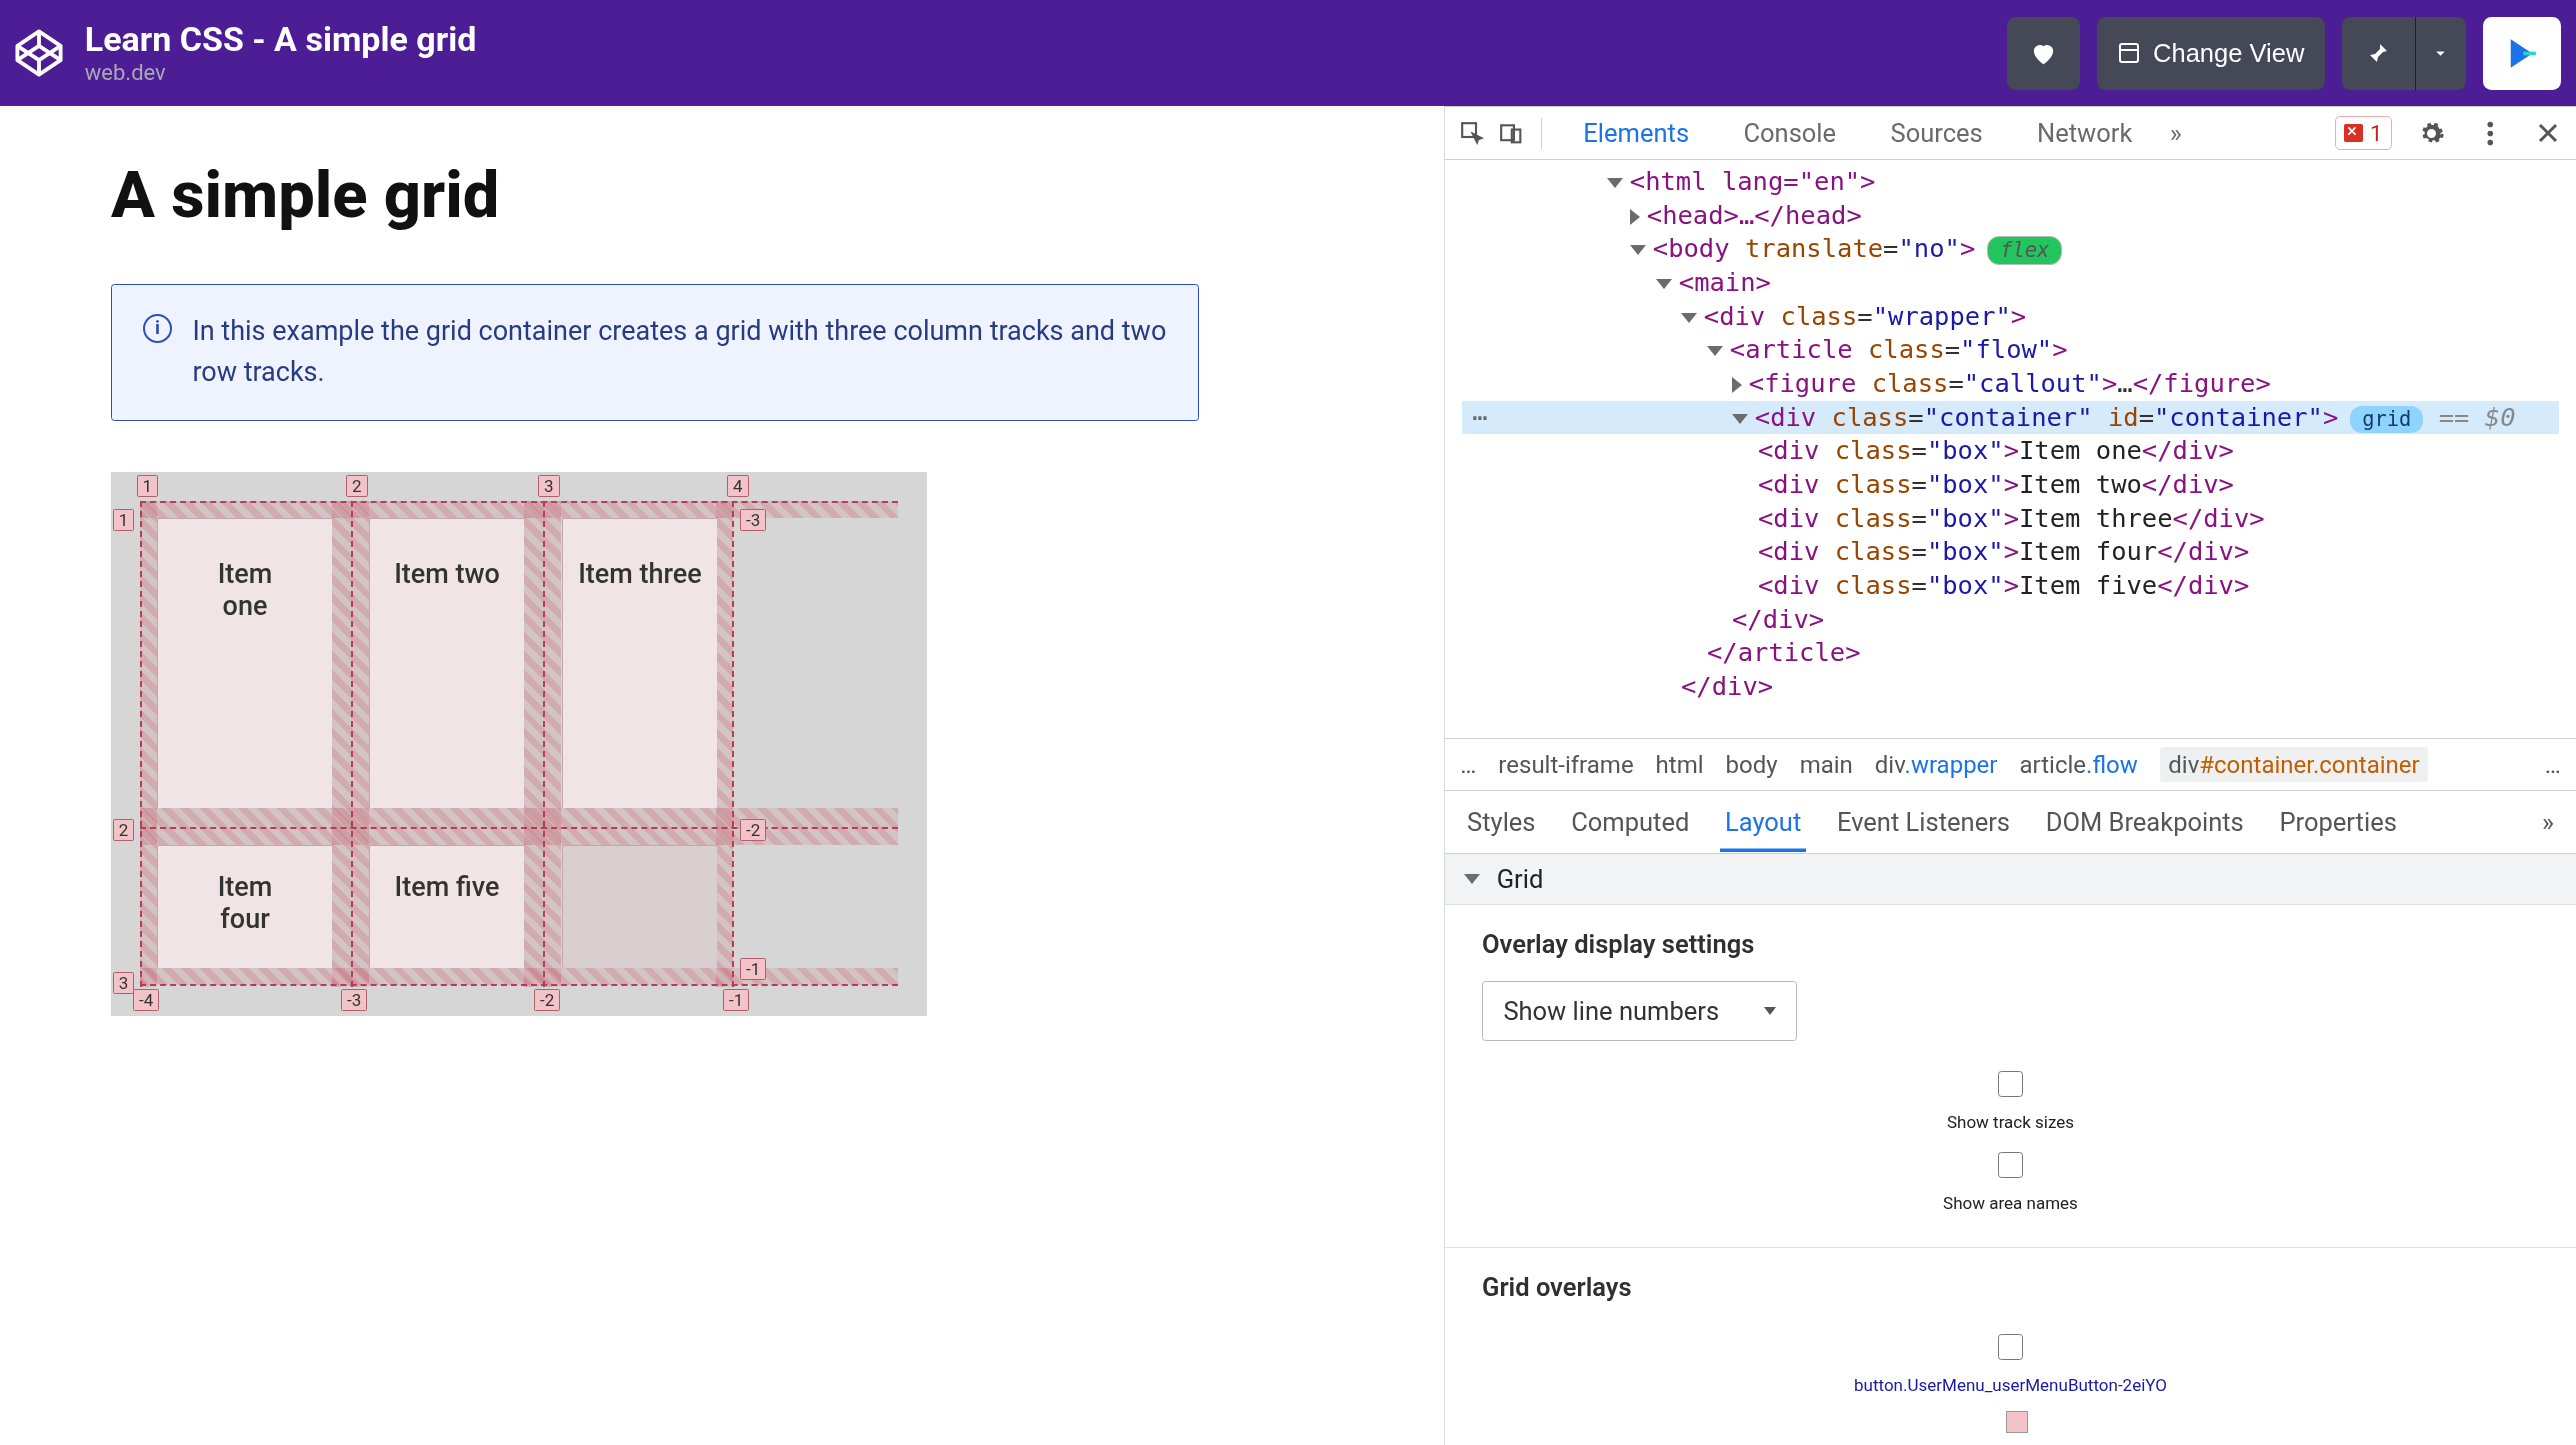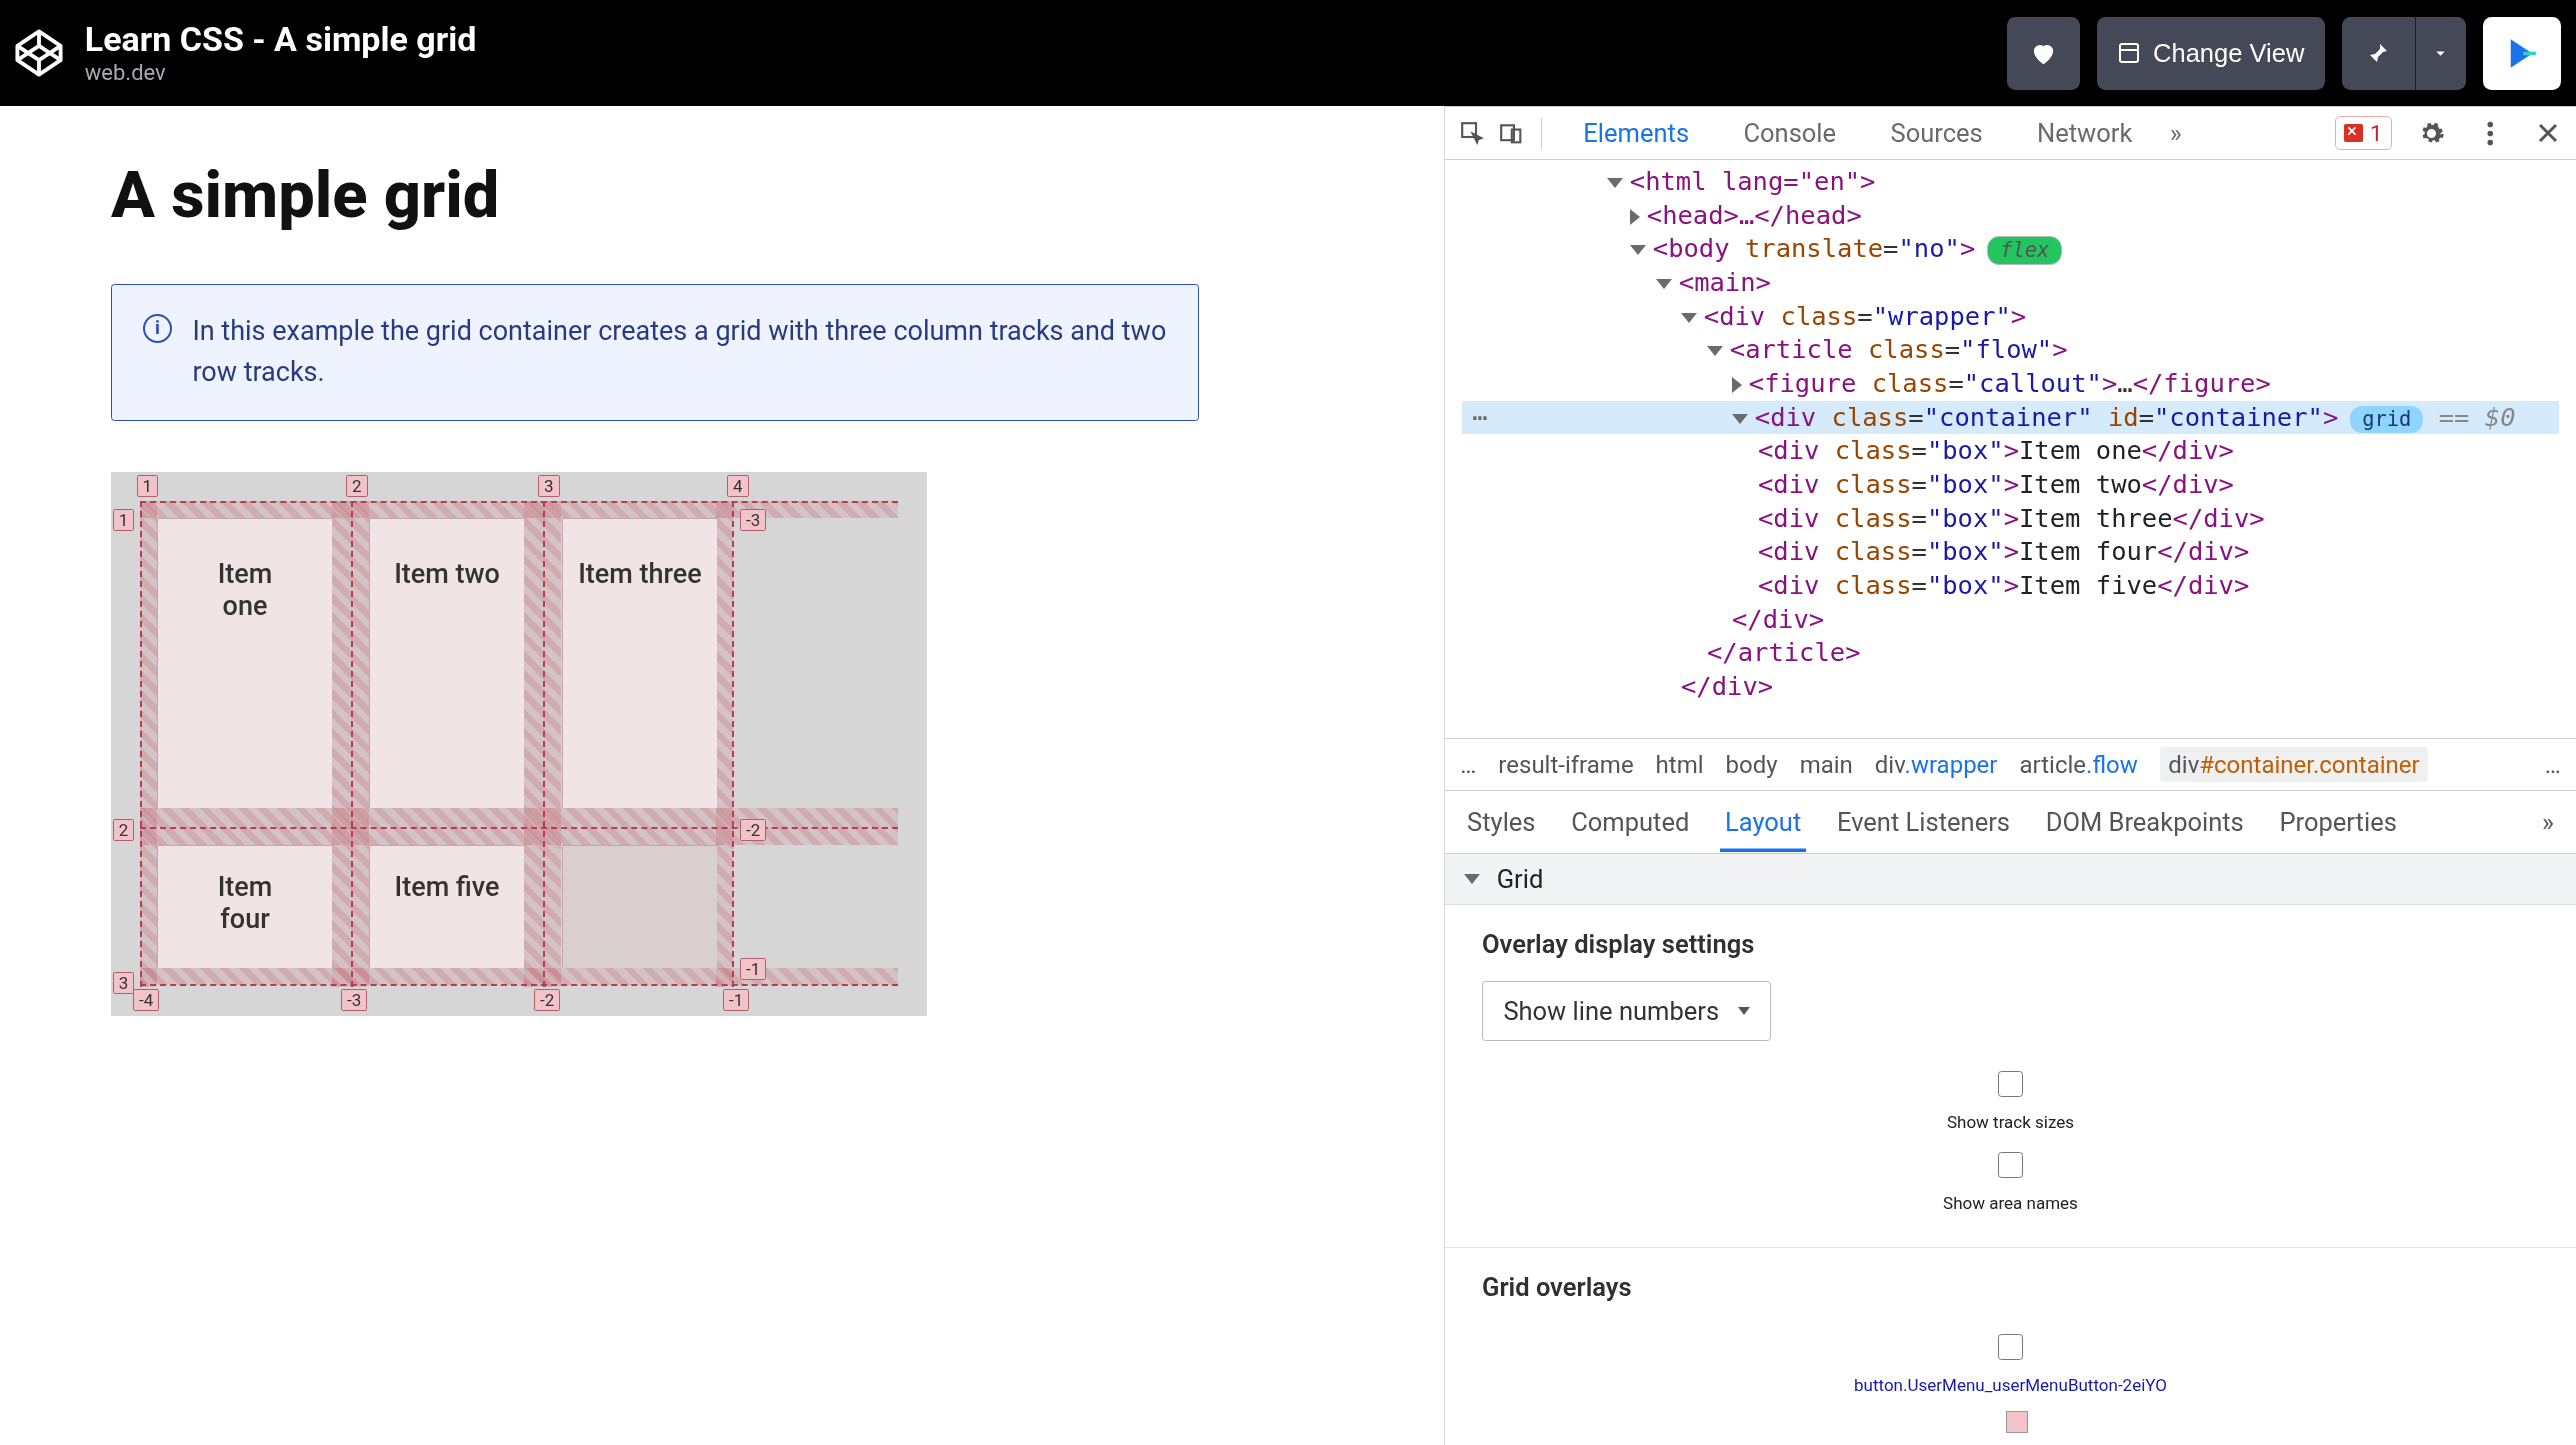--- a/index.html
+++ b/index.html
@@ -9,21 +9,21 @@
     font-size: 24px;
     background: #fff;
     color: #111;
     overflow: hidden;
   }
   .app { display: flex; flex-direction: column; width: 2576px; height: 1445px; }
 
   
   .header {
     height: 106px;
-    background: #000000;
+    background: #4c1d95;
     display: flex; align-items: center; padding: 0 15.3px 0 8.5px;
     color: #fff;
   }
   .logo {
     display: flex; align-items: center; justify-content: center;
     width: 61px; height: 61px; margin-right: 15.3px;
   }
   .title-block { display: flex; flex-direction: column; }
   .title { font-weight: 700; font-size: 34px; line-height: 1.1; }
   .subtitle { font-size: 22px; color: #a9a9b3; margin-top: 1.7px; }
@@ -145,21 +145,21 @@
 
   
   .panel { flex:1; overflow:auto; font-size:25.5px; }
   .section-head {
     background:#f1f3f4; padding:10.2px 18.7px; font-size:25.5px; color:#222;
     display:flex; align-items:center; gap:10.2px; border-bottom:0.9px solid #ddd;
   }
   .section-body { padding: 24px 37px 24px 37px; }
   .section-body h4 { font-size:25.5px; font-weight:600; margin-bottom:22px; }
   .select {
-    border:1.7px solid #b8b8b8; border-radius:3.4px; padding:13.6px 20.4px; width:289px;
+    border:1.7px solid #b8b8b8; border-radius:3.4px; padding:13.6px 20.4px; width:315px;
     display:flex; align-items:center; justify-content:space-between; font-size:25.5px; color:#333; margin-bottom:20.4px;
   }
   .select .tri { border-left:6.8px solid transparent; border-right:6.8px solid transparent; border-top:8.5px solid #555; }
   .chk-row { display:flex; align-items:center; gap:15.3px; padding:10.2px 0; font-size:17px; color:#222;flex-direction:column; }
   .chk { width:25.5px; height:25.5px; border:1.7px solid #777; border-radius:3.4px; display:inline-flex; align-items:center; justify-content:center; }
   .chk.checked { background:#1a73e8; border-color:#1a73e8; color:#fff; }
   .swatch { width:22px; height:22px; background:#f2c4ca; border:0.9px solid #999; margin-left:12px; }
   .hashicon { margin-left:12px; color:#555; display:inline-flex; }
   .overlay-link { color:#1a1aa6; }
 </style>

